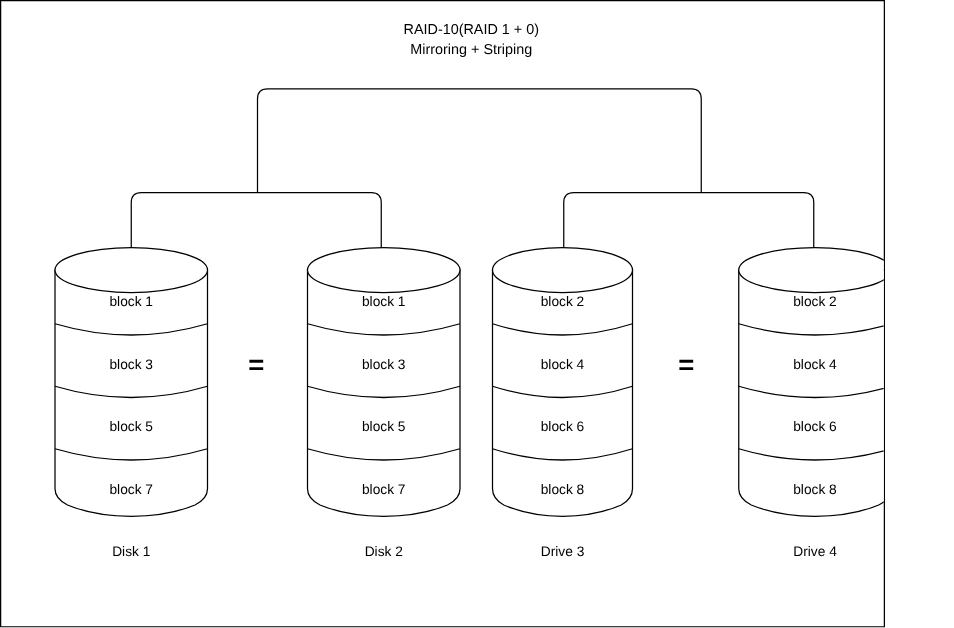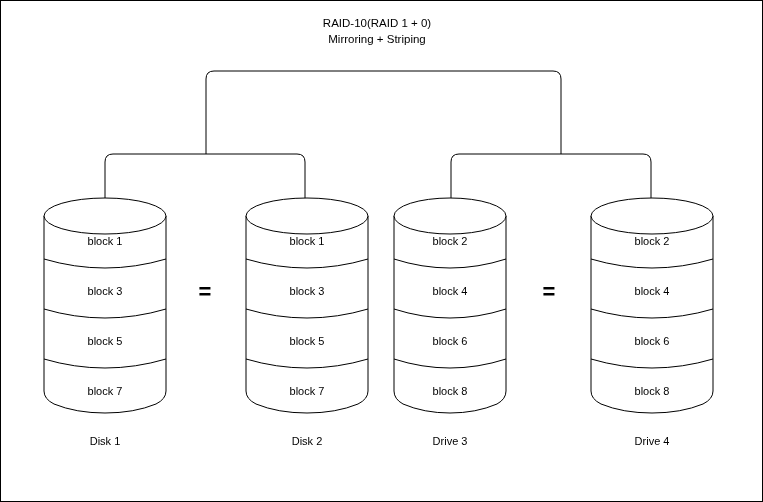--- a/index.html
+++ b/index.html
@@ -5,21 +5,21 @@
   html, body {
     margin: 0;
     padding: 0;
     background: #ffffff;
   }
   body {
     font-family: "Liberation Sans", sans-serif;
   }
   #canvas {
     position: relative;
-    width: 763px;
+    width: 708px;
     height: 502px;
     background: #ffffff;
     border: 1px solid #000000;
     box-sizing: border-box;
     overflow: hidden;
   }
   #diagram-svg {
     position: absolute;
     left: 0;
     top: 0;

